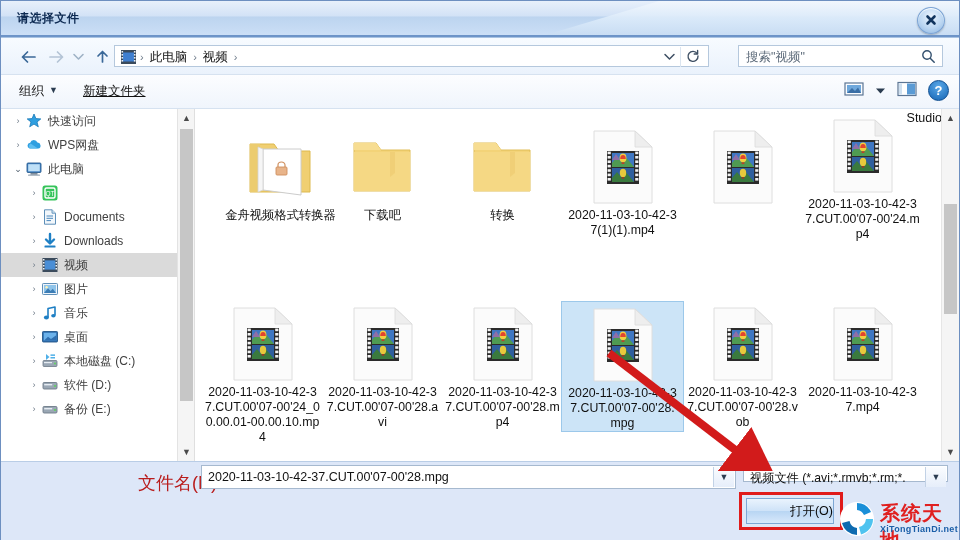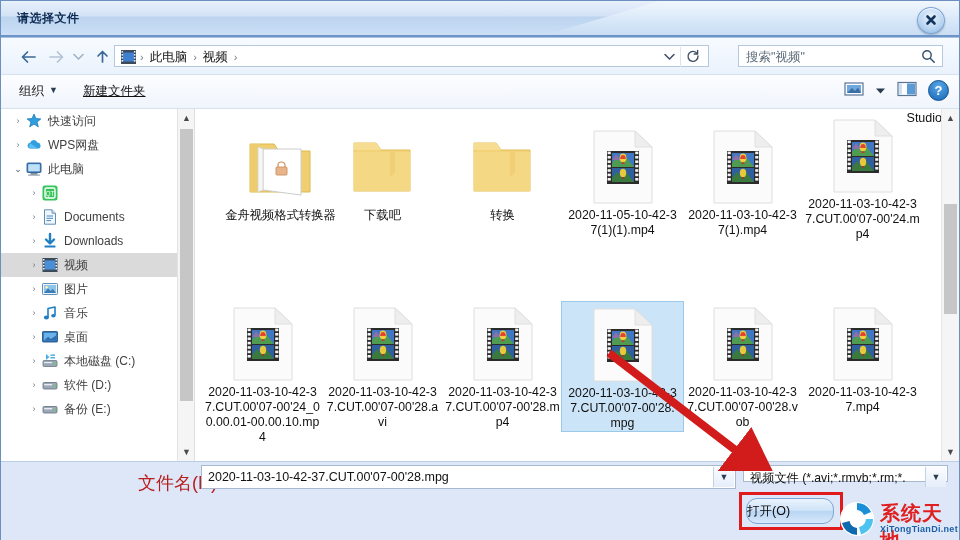--- a/index.html
+++ b/index.html
@@ -157,22 +157,22 @@
     position:absolute;left:742px;top:464px;width:205px;height:17px;
     background:#fff;border:1px solid #a6b9cf;box-sizing:border-box;
   }
   .ft-combo .val{position:absolute;left:6px;top:4px;font-size:12.2px;color:#111;white-space:nowrap;overflow:hidden;}
   .ft-combo .cb{position:absolute;right:1px;top:1px;width:20px;height:20px;
     background:linear-gradient(to bottom,#fafcff,#e6eefa);border-left:1px solid #c2d2e6;
     text-align:center;line-height:20px;font-size:9px;color:#2b3c50;}
   .openbtn{
     position:absolute;left:745px;top:497px;width:88px;height:26px;
     background:linear-gradient(to bottom,#eaf3fd 0%,#cfe3f8 48%,#b9d6f3 52%,#d7e8fb 100%);
-    border:1px solid #7da7d4;border-radius:11px;
-    text-align:left;line-height:25px;font-size:12.5px;color:#0a0a0a;
+    border:1px solid #7da7d4;border-radius:0;
+    text-align:right;line-height:25px;font-size:12.5px;color:#0a0a0a;
     box-sizing:border-box;
   }
   .cancelbtn{
     position:absolute;left:845px;top:497px;width:88px;height:26px;
     background:linear-gradient(to bottom,#f7fbff,#e3edf9);
     border:1px solid #9db9d8;border-radius:3px;
     text-align:center;line-height:25px;font-size:12.5px;color:#0a0a0a;
     box-sizing:border-box;
   }
   .redbox{
@@ -514,21 +514,21 @@
                   <rect x="44.2" y="22.6" width="3.2" height="2.6"></rect>
                   <rect x="44.2" y="27" width="3.2" height="2.6"></rect>
                   <rect x="44.2" y="31.4" width="3.2" height="2.6"></rect>
                   <rect x="44.2" y="35.8" width="3.2" height="2.6"></rect>
                   <rect x="44.2" y="40.2" width="3.2" height="2.6"></rect>
                   <rect x="44.2" y="44.6" width="3.2" height="2.6"></rect>
                   <rect x="44.2" y="49" width="3.2" height="2.6"></rect>
                 </g>
               </svg>
             </div>
-            <div class="name">2020-11-05-10-42-37(1)(1).mp4</div>
+            <div class="name">2020-11-03-10-42-37(1)(1).mp4</div>
           </div>
           <div class="tile" style="left: 486px; top: 15px;">
             <div class="icon">
               <svg width="64" height="76" viewBox="0 0 64 76">
                 <path d="M3 2 H44 L61 18 V74 H3 Z" fill="#fbfbfb" stroke="#dedede" stroke-width="1"></path>
                 <path d="M44 2 V18 H61 Z" fill="#eeeeee" stroke="#dcdcdc" stroke-width="0.9"></path>
                 <rect x="16" y="22" width="32" height="33" fill="#2b2b2b"></rect>
                 <rect x="21" y="24" width="22" height="14" fill="#3f77c2"></rect>
                 <path d="M21 34 L26 28 L30 33 L34 27 L43 38 H21 Z" fill="#4f9b52"></path>
                 <path d="M21 31 L25 25 L29 31 Z" fill="#8f6fa8"></path>
@@ -550,21 +550,20 @@
                   <rect x="44.2" y="22.6" width="3.2" height="2.6"></rect>
                   <rect x="44.2" y="27" width="3.2" height="2.6"></rect>
                   <rect x="44.2" y="31.4" width="3.2" height="2.6"></rect>
                   <rect x="44.2" y="35.8" width="3.2" height="2.6"></rect>
                   <rect x="44.2" y="40.2" width="3.2" height="2.6"></rect>
                   <rect x="44.2" y="44.6" width="3.2" height="2.6"></rect>
                   <rect x="44.2" y="49" width="3.2" height="2.6"></rect>
                 </g>
               </svg>
             </div>
-            <div class="name">2020-11-03-10-42-37(1).mp4</div>
           </div>
           <div class="tile" style="left: 606px; top: 4px;">
             <div class="icon">
               <svg width="64" height="76" viewBox="0 0 64 76">
                 <path d="M3 2 H44 L61 18 V74 H3 Z" fill="#fbfbfb" stroke="#dedede" stroke-width="1"></path>
                 <path d="M44 2 V18 H61 Z" fill="#eeeeee" stroke="#dcdcdc" stroke-width="0.9"></path>
                 <rect x="16" y="22" width="32" height="33" fill="#2b2b2b"></rect>
                 <rect x="21" y="24" width="22" height="14" fill="#3f77c2"></rect>
                 <path d="M21 34 L26 28 L30 33 L34 27 L43 38 H21 Z" fill="#4f9b52"></path>
                 <path d="M21 31 L25 25 L29 31 Z" fill="#8f6fa8"></path>

